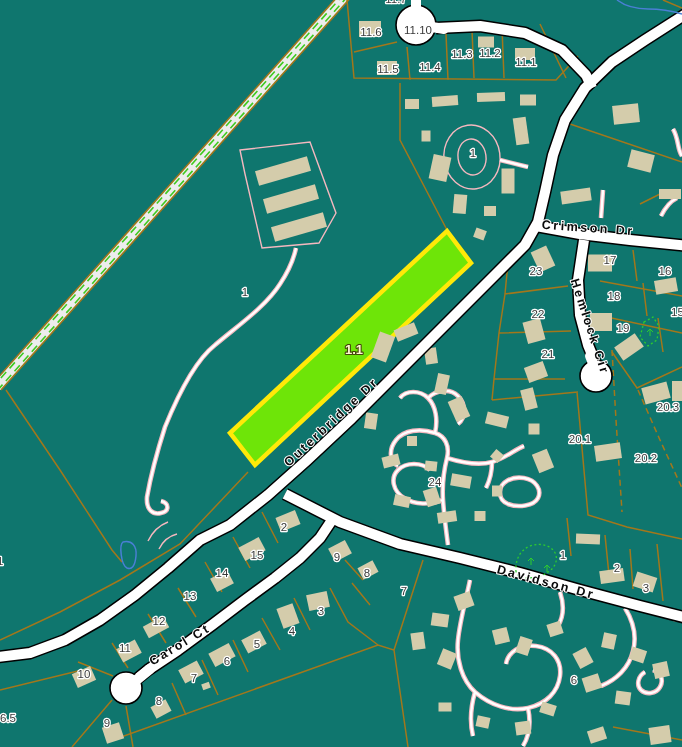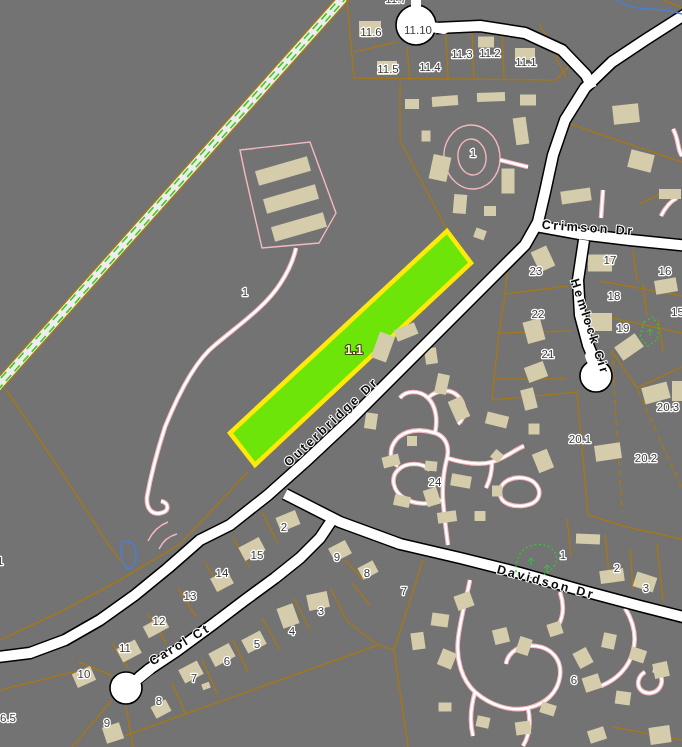--- a/index.html
+++ b/index.html
@@ -1,16 +1,16 @@
 <!DOCTYPE html>
 <html><head>
 <meta charset="utf-8">
 <style>
   html,body{margin:0;padding:0;background:#fff;}
-  .stage{width:682px;height:747px;overflow:hidden;background:#737373;position:relative;}
+  .stage{width:682px;height:747px;overflow:hidden;background:#0f766e;position:relative;}
   svg{display:block;font-family:"Liberation Sans",sans-serif;}
   .pline{stroke:#a3771b;stroke-width:1.5;fill:none;}
   .pdash{stroke:#a3771b;stroke-width:1.5;fill:none;stroke-dasharray:6 4;}
   .bld{fill:#d4ccab;stroke:none;}
   .pink{stroke:#f5b8bf;fill:none;stroke-width:1.4;}
   .pinkD{stroke:#f5b8bf;fill:none;stroke-width:4.6;}
   .pinkDw{stroke:#ffffff;fill:none;stroke-width:2.4;}
   .roadC{stroke:#000;stroke-width:13;fill:none;stroke-linejoin:round;}
   .roadW{stroke:#fff;stroke-width:10;fill:none;stroke-linejoin:round;}
   .bulb{fill:#fff;stroke:#000;stroke-width:1.6;}

